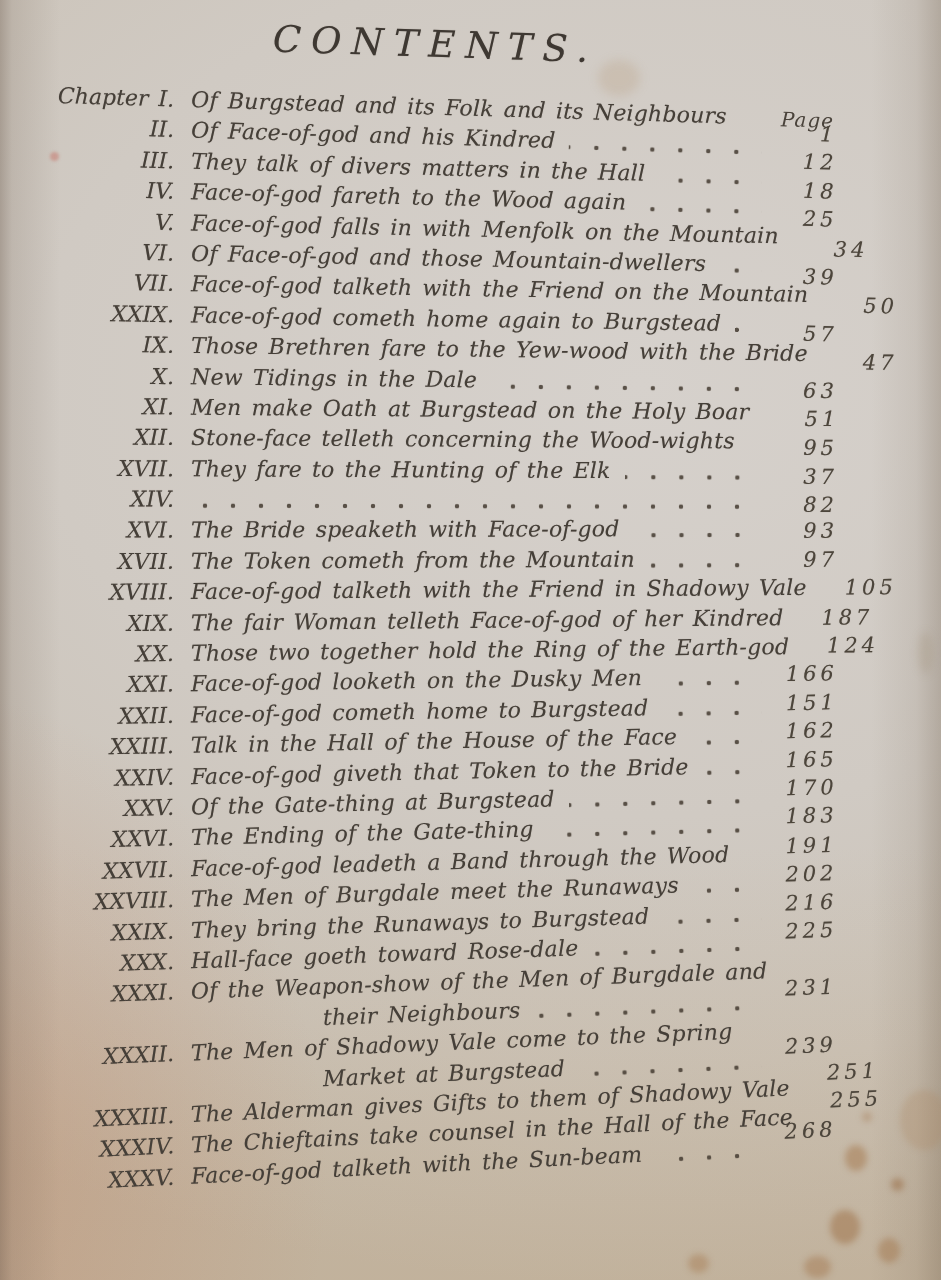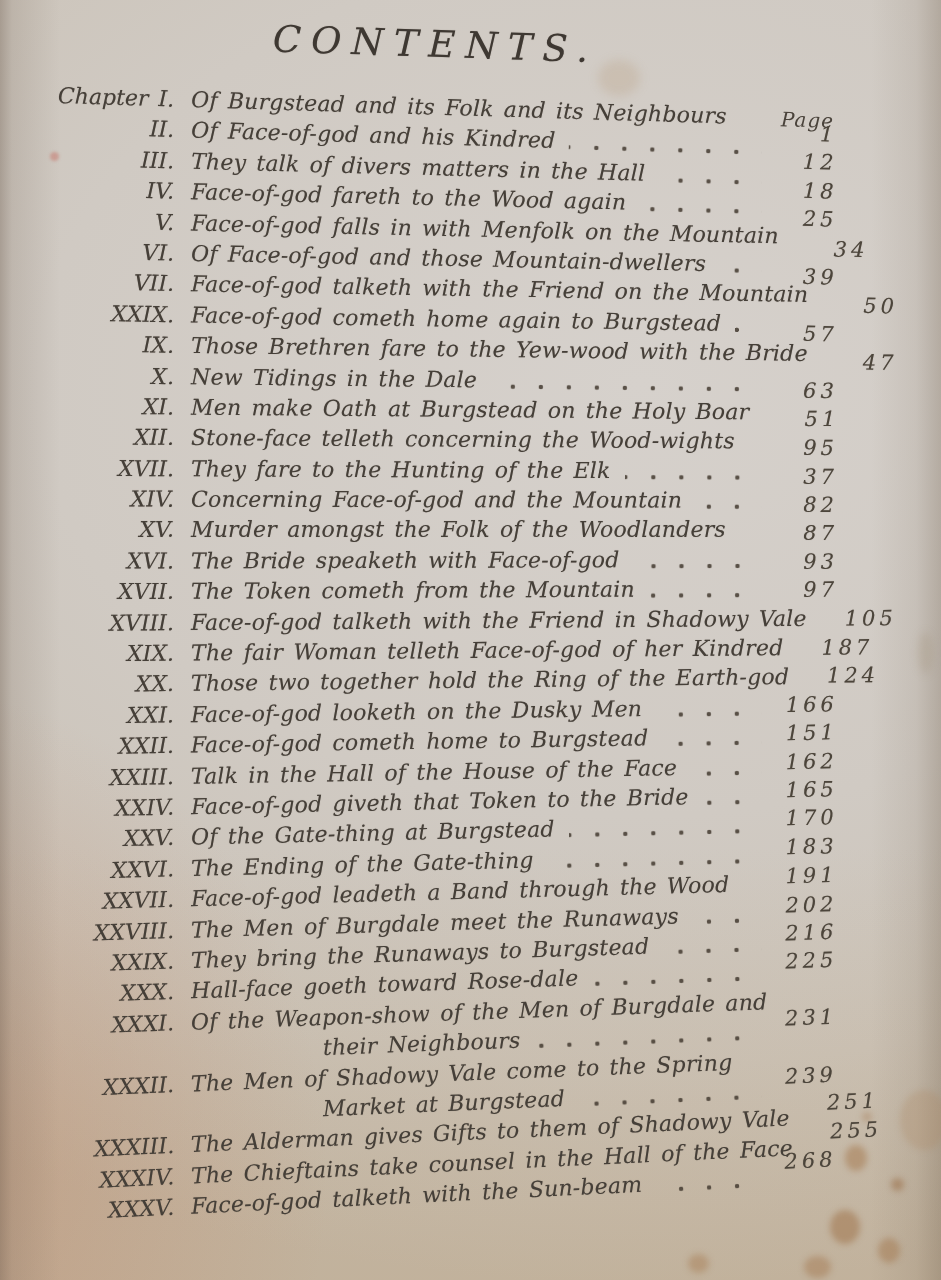--- a/index.html
+++ b/index.html
@@ -153,29 +153,22 @@
     <span class="pagenum">95</span>
   </div>
         <div class="row" style="--rot: 0.23deg; --dy: 5px;">
     <span class="numcell"><span class="chapter-word"></span><span class="numeral">XVII.</span></span>
     <span class="title">They fare to the Hunting of the Elk</span>
     <span class="dots"></span>
     <span class="pagenum">37</span>
   </div>
         <div class="row" style="--rot: 0.11deg; --dy: 4px;">
     <span class="numcell"><span class="chapter-word"></span><span class="numeral">XIV.</span></span>
-    <span class="title">Concerning Face-of-god and the Mountain</span>
     <span class="dots"></span>
     <span class="pagenum">82</span>
-  </div>
-        <div class="row" style="--rot: -0.02deg; --dy: 3px;">
-    <span class="numcell"><span class="chapter-word"></span><span class="numeral">XV.</span></span>
-    <span class="title">Murder amongst the Folk of the Woodlanders</span>
-    <span class="dots"></span>
-    <span class="pagenum">87</span>
   </div>
         <div class="row" style="--rot: -0.15deg; --dy: 2px;">
     <span class="numcell"><span class="chapter-word"></span><span class="numeral">XVI.</span></span>
     <span class="title">The Bride speaketh with Face-of-god</span>
     <span class="dots"></span>
     <span class="pagenum">93</span>
   </div>
         <div class="row" style="--rot: -0.27deg; --dy: 1px;">
     <span class="numcell"><span class="chapter-word"></span><span class="numeral">XVII.</span></span>
     <span class="title">The Token cometh from the Mountain</span>

